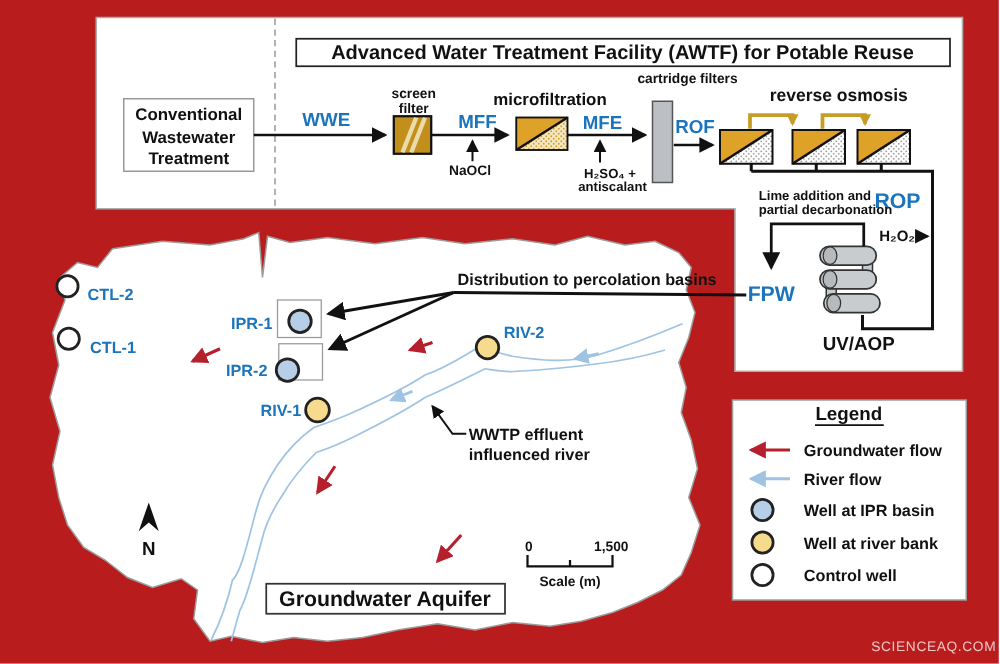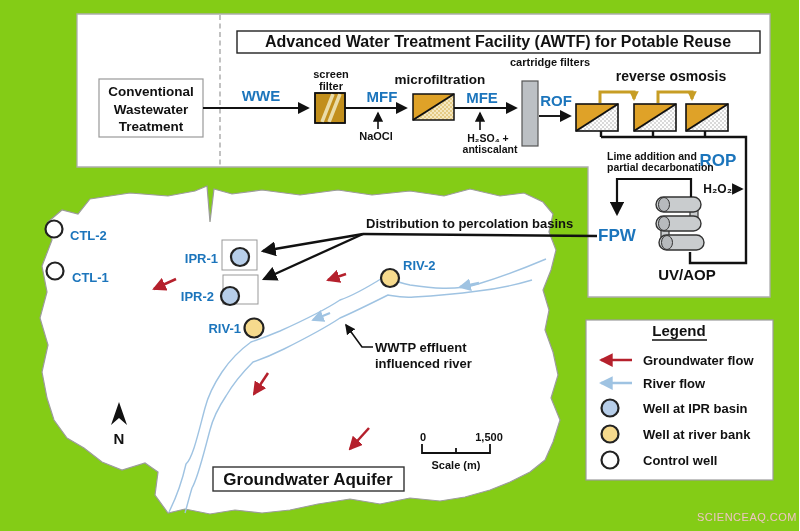--- a/index.html
+++ b/index.html
@@ -1,16 +1,16 @@
 <!DOCTYPE html>
 <html><head>
 <meta charset="utf-8">
 <style>
   html,body{margin:0;padding:0;background:#fff;}
-  .stage{position:relative;width:799px;height:531px;background:#84cc16;overflow:hidden;}
+  .stage{position:relative;width:799px;height:531px;background:#b91c1c;overflow:hidden;}
   svg{display:block;}
   text{font-family:"Liberation Sans","DejaVu Sans",sans-serif;fill:#111;}
   .b{font-weight:700;}
   .blue{fill:#1C75BC;}
   .fs10{font-size:10.5px;} .fs11{font-size:11px;} .fs12{font-size:12px;}
   .fs13{font-size:13px;} .fs135{font-size:13.5px;} .fs14{font-size:14px;}
   .fs15{font-size:15px;} .fs16{font-size:16px;} .fs17{font-size:17px;}
   .wm{fill:#EEC4C4;letter-spacing:0.5px;}
 </style>
 </head>

